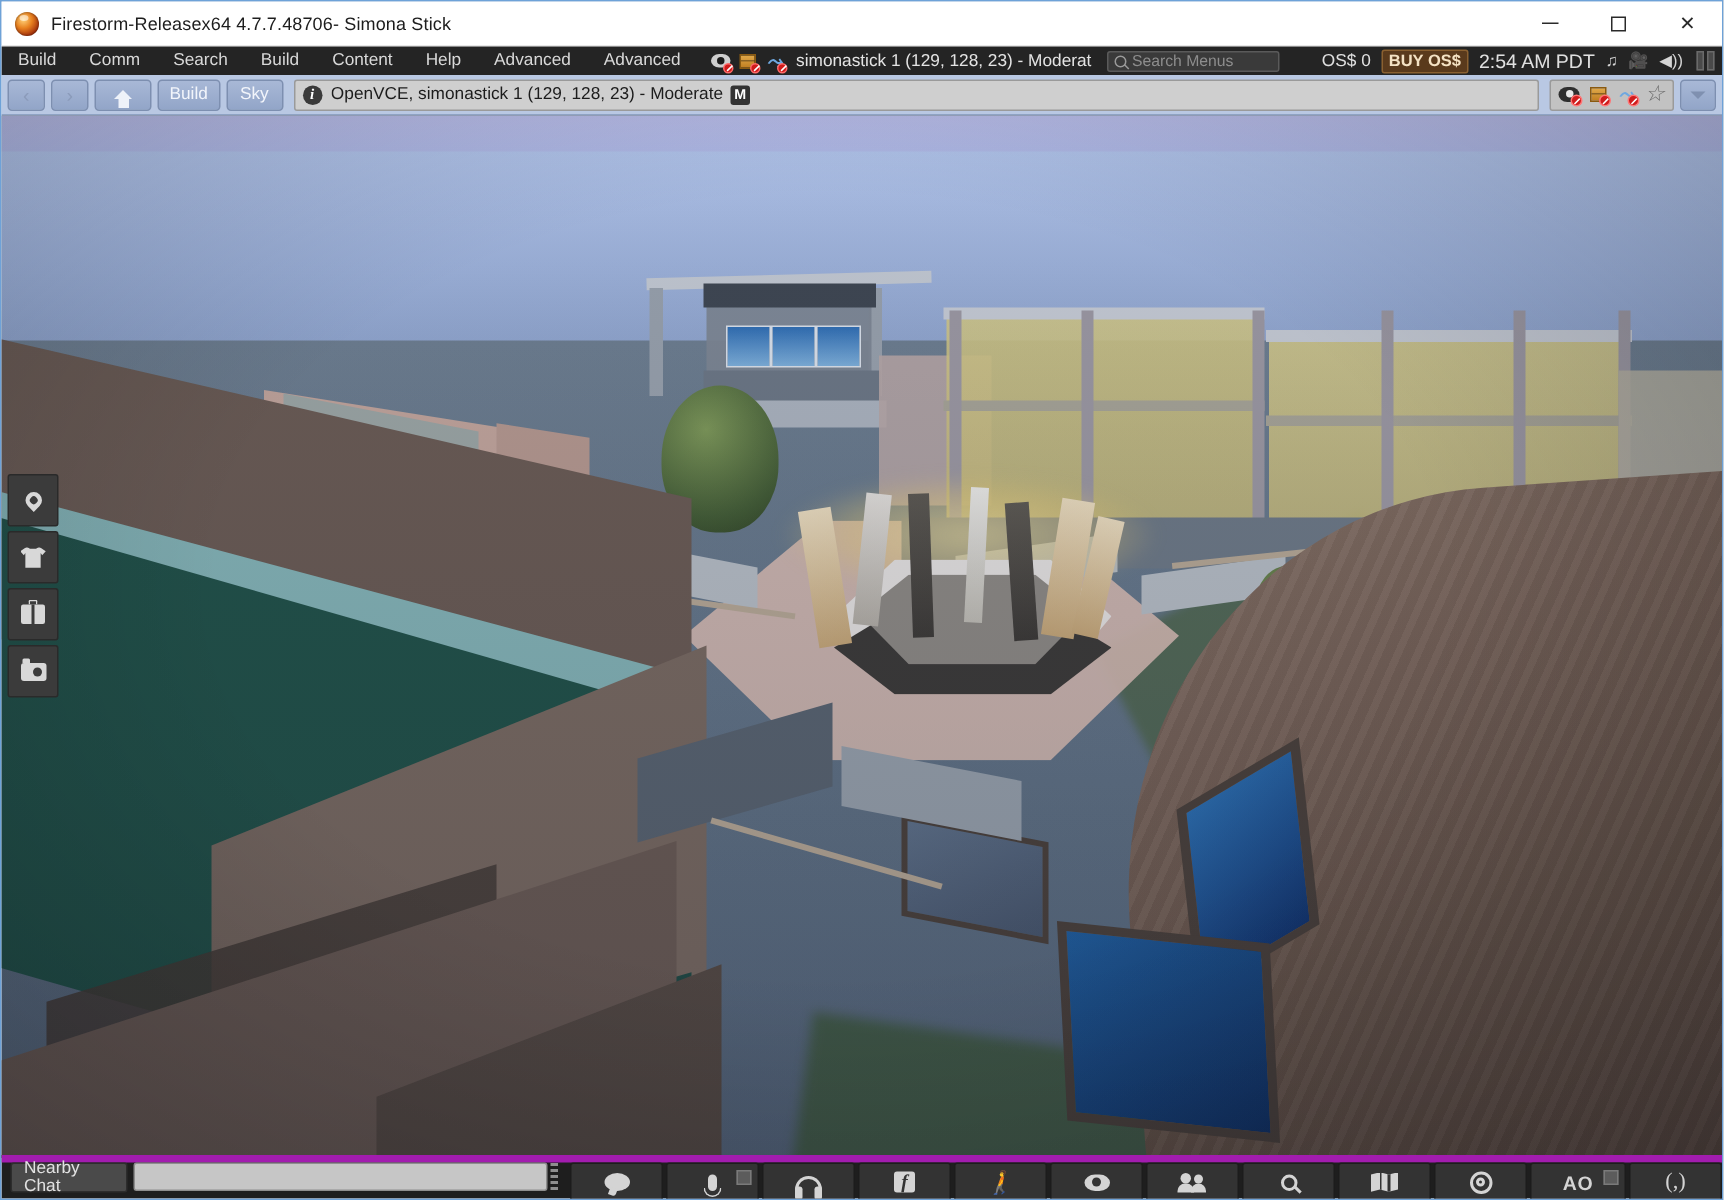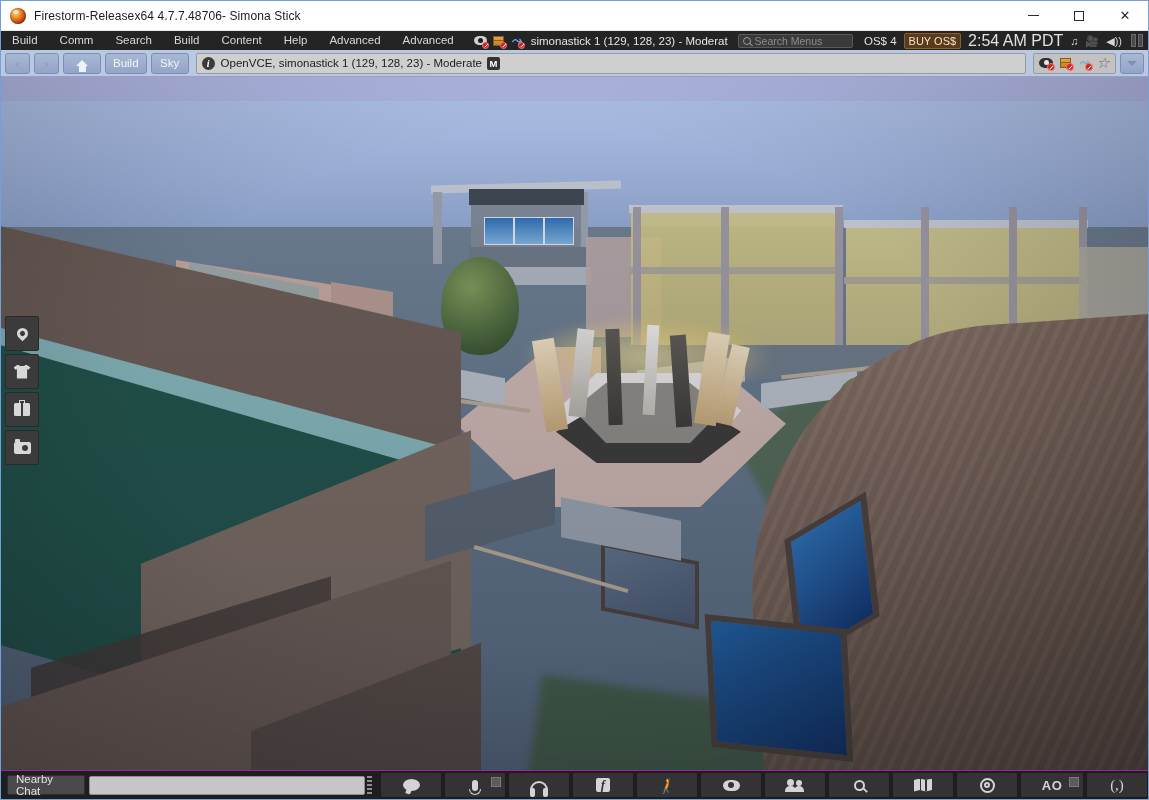--- a/index.html
+++ b/index.html
@@ -30,22 +30,22 @@
   .box-g{width:11px;height:10px;background:linear-gradient(#e0a849,#c07f22);border:1px solid #8a5a11;box-sizing:border-box;position:relative;}
   .box-g:after{content:"";position:absolute;left:0;top:3px;width:100%;height:1px;background:rgba(0,0,0,.35);}
   .arrow-g{color:#6fa8e0;font-size:13px;line-height:10px;font-weight:bold;}
   .mb-loc{font-size:11.5px;color:#e4e4e4;margin-left:7px;white-space:nowrap;}
   .mb-search{margin-left:10px;width:115px;height:14px;background:#3a3a3a;border:1px solid #5a5a5a;border-radius:2px;display:flex;align-items:center;padding:0 4px;box-sizing:border-box;}
   .mb-search .mag{width:8px;height:8px;border:1.3px solid #9a9a9a;border-radius:50%;box-sizing:border-box;position:relative;margin-right:4px;flex:none;}
   .mb-search .mag:after{content:"";position:absolute;right:-3px;bottom:-2px;width:4px;height:1.3px;background:#9a9a9a;transform:rotate(45deg);}
   .mb-search span{font-size:10.5px;color:#8d8d8d;}
   .mb-right{margin-left:auto;display:flex;align-items:center;gap:7px;padding-right:5px;}
   .mb-money{font-size:11.5px;color:#e0e0e0;}
-  .buy-btn{font-size:11px;color:#f4e2c4;background:#5a3a1c;border:1px solid #8a6030;border-radius:2px;padding:0 4px;line-height:14px;}
-  .mb-time{font-size:16px;color:#e0e0e0;}
+  .buy-btn{font-size:11px;color:#f4e2c4;background:#5a3a1c;border:1px solid #8a6030;border-radius:2px;padding:0 4px;line-height:14px;font-weight:bold;}
+  .mb-time{font-size:13px;color:#e0e0e0;}
   .mb-ic{color:#d5d5d5;font-size:11px;line-height:12px;}
   .mb-bars{display:flex;gap:2px;margin-left:2px;}
   .mb-bars i{display:block;width:5px;height:13px;background:#4a4a4a;border:1px solid #6a6a6a;box-sizing:border-box;}
 
   
   .navbar{position:absolute;top:49px;left:0;width:100%;height:27px;background:#b9c8e3;display:flex;align-items:center;box-sizing:border-box;padding:0 4px;gap:4px;border-bottom:1px solid #8fa3c4;}
   .nav-btn{width:25px;height:21px;background:linear-gradient(#a8b8d6,#92a5c8);border:1px solid #7d8fb0;border-radius:3px;display:flex;align-items:center;justify-content:center;color:#e9eef7;font-size:13px;box-sizing:border-box;}
   .nav-btn.disabled{color:#8b9bba;}
   .nav-home{width:38px;height:21px;background:linear-gradient(#a8b8d6,#92a5c8);border:1px solid #7d8fb0;border-radius:3px;display:flex;align-items:center;justify-content:center;box-sizing:border-box;}
   .home-g{width:0;height:0;border-left:6px solid transparent;border-right:6px solid transparent;border-bottom:6px solid #eef2f9;position:relative;}
@@ -171,21 +171,21 @@
   .ic-pin:after{content:"";position:absolute;left:3.3px;top:3.3px;width:4.4px;height:4.4px;border-radius:50%;background:#3b3b3b;}
   .ic-shirt{width:17px;height:14px;background:#d8d8d8;clip-path:polygon(0 22%,26% 0,38% 10%,62% 10%,74% 0,100% 22%,86% 40%,80% 30%,80% 100%,20% 100%,20% 30%,14% 40%);}
   .ic-case{width:16px;height:13px;background:#d8d8d8;border-radius:1.5px;position:relative;}
   .ic-case:before{content:"";position:absolute;left:5px;top:-3.5px;width:6px;height:3.5px;border:1.5px solid #d8d8d8;border-bottom:none;border-radius:1px 1px 0 0;box-sizing:border-box;}
   .ic-case:after{content:"";position:absolute;left:7px;top:0;width:2px;height:13px;background:#3b3b3b;}
   .ic-cam{width:17px;height:12px;background:#d8d8d8;border-radius:2px;position:relative;}
   .ic-cam:before{content:"";position:absolute;left:1.5px;top:-3px;width:5px;height:3px;background:#d8d8d8;border-radius:1px 1px 0 0;}
   .ic-cam:after{content:"";position:absolute;right:3px;top:3px;width:6px;height:6px;border-radius:50%;background:#3b3b3b;}
 
   
-  .bottombar{position:absolute;left:0;bottom:0;width:100%;height:29px;background:#1e1e1e;display:flex;align-items:center;box-sizing:border-box;border-top:1px solid #a21caf;}
+  .bottombar{position:absolute;left:0;bottom:0;width:100%;height:29px;background:#1e1e1e;display:flex;align-items:flex-start;box-sizing:border-box;border-top:5px solid #a21caf;}
   .chat-btn{margin-left:6px;height:20px;padding:0 8px;background:#4a4a4a;border:1px solid #2d2d2d;border-radius:2px;color:#e2e2e2;font-size:11.5px;display:flex;align-items:center;box-sizing:border-box;}
   .chat-input{margin-left:4px;width:297px;height:19px;background:#c6c6c6;border:1px solid #8e8e8e;border-radius:2px;box-sizing:border-box;}
   .grip{width:5px;height:19px;margin-left:2px;background:repeating-linear-gradient(#8e8e8e 0 2px,transparent 2px 4px);}
   .bb-btns{margin-left:8px;display:flex;align-items:center;gap:2px;}
   .bb-btn{height:26px;background:#333333;border:1px solid #1c1c1c;border-radius:2px;display:flex;align-items:center;justify-content:center;box-sizing:border-box;position:relative;padding:0 4px;} .w62{width:62px;} .w64{width:64px;}
   .tgl{position:absolute;right:4px;top:4px;width:10px;height:10px;background:#5c5c5c;border:1px solid #7a7a7a;box-sizing:border-box;}
   .ic-bub{width:17px;height:12px;background:#d4d4d4;border-radius:50%;position:relative;}
   .ic-bub:after{content:"";position:absolute;left:3px;bottom:-3px;width:5px;height:5px;background:#d4d4d4;transform:rotate(20deg);border-radius:0 0 2px 0;}
   .ic-mic{width:6px;height:11px;border-radius:3px;background:#d4d4d4;position:relative;}
   .ic-mic:after{content:"";position:absolute;left:-3px;top:9px;width:12px;height:6px;border:1.5px solid #d4d4d4;border-top:none;border-radius:0 0 7px 7px;box-sizing:border-box;}
@@ -257,21 +257,21 @@
     </div>
 
     <div class="mb-loc">simonastick 1 (129, 128, 23) - Moderat</div>
 
     <div class="mb-search">
       <i class="mag"></i>
       <span>Search Menus</span>
     </div>
 
     <div class="mb-right">
-      <div class="mb-money">OS$ 4</div>
+      <div class="mb-money">OS$ 0</div>
       <div class="buy-btn">BUY OS$</div>
       <div class="mb-time">2:54 AM PDT</div>
       <div class="mb-ic">♫</div>
       <div class="mb-ic">🎥</div>
       <div class="mb-ic">◀))</div>
       <div class="mb-bars">
           <i></i>
           <i></i>
         </div>
     </div>

